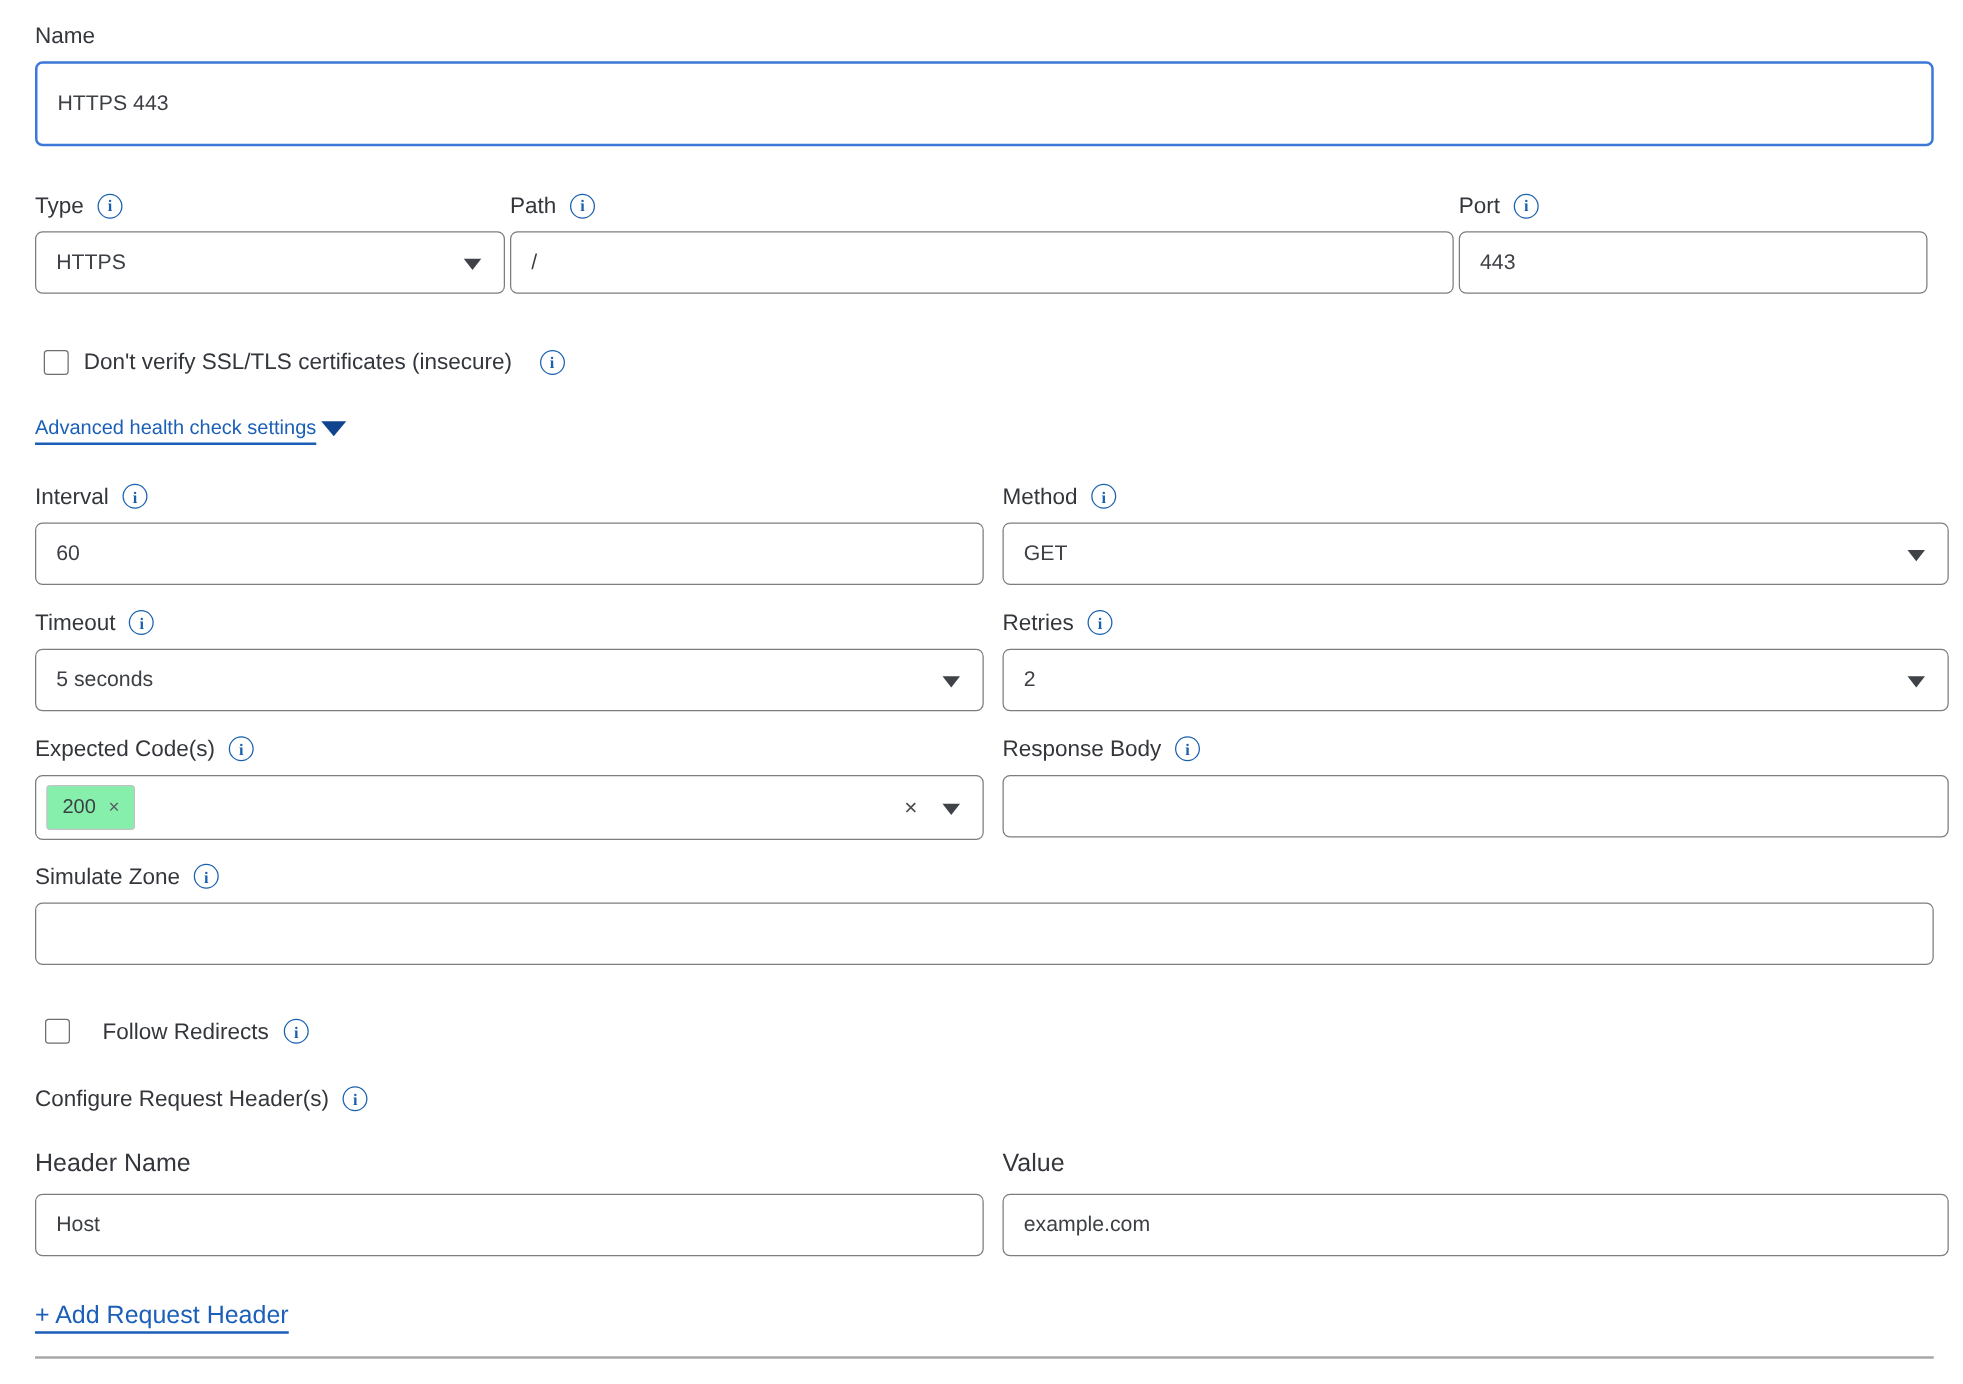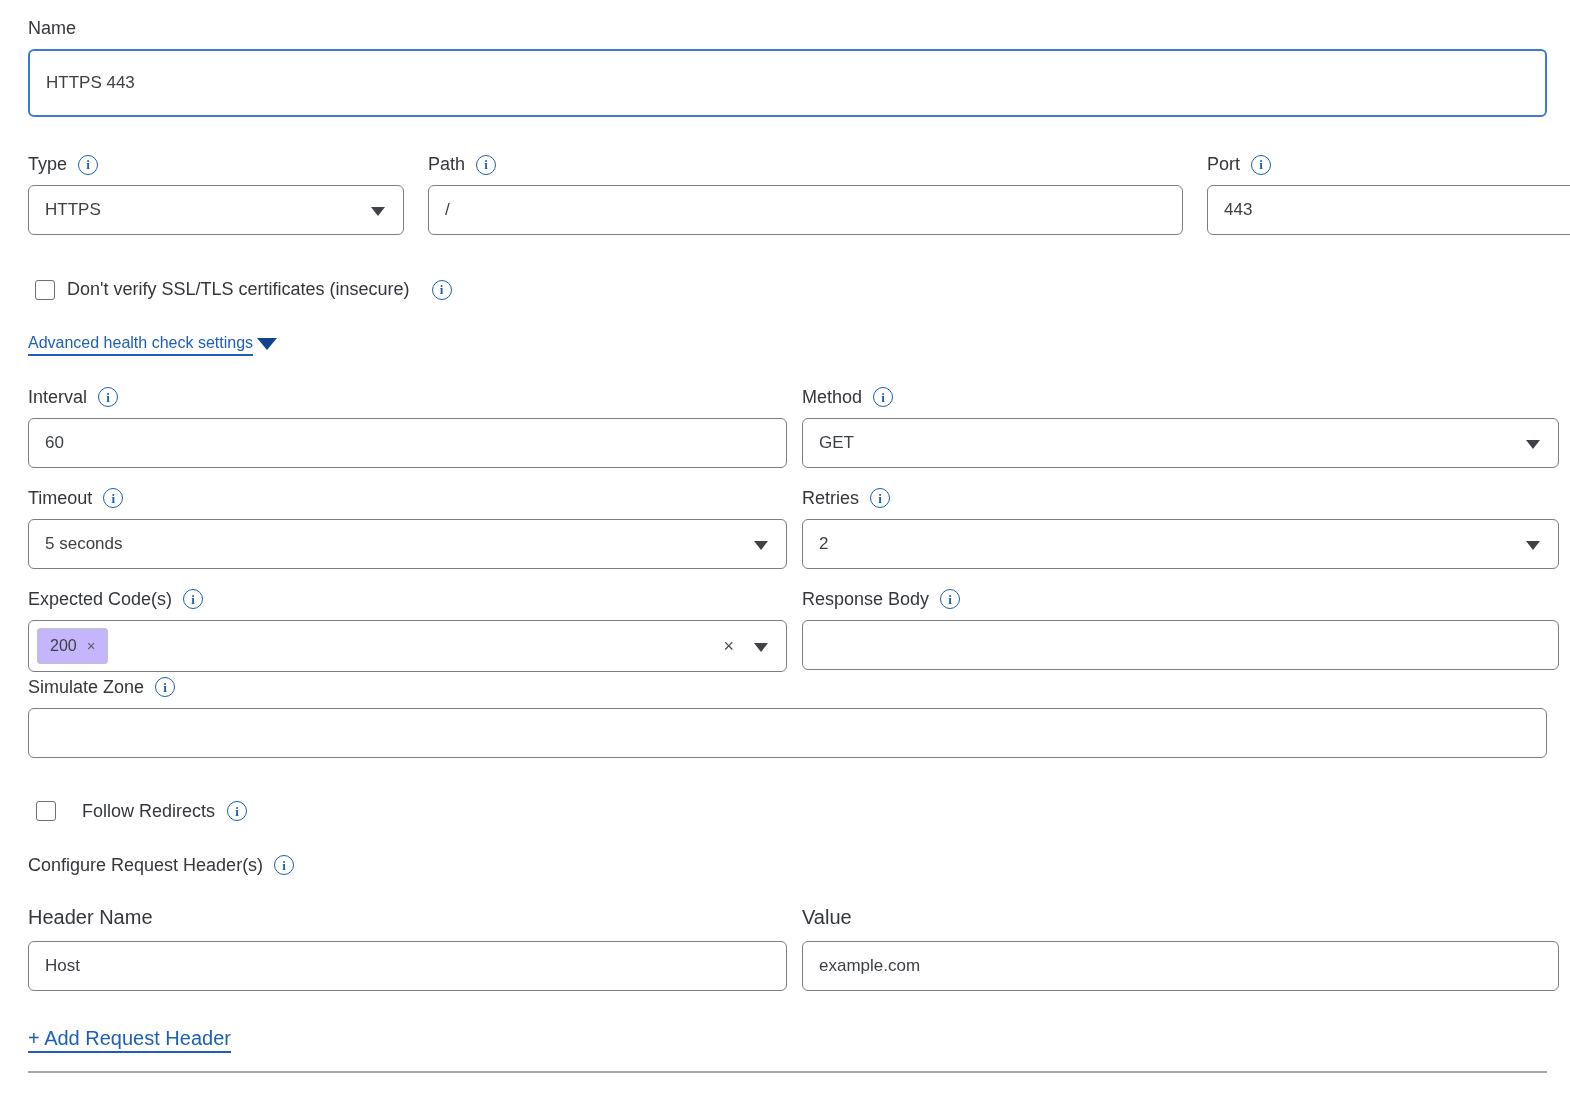--- a/index.html
+++ b/index.html
@@ -41,21 +41,21 @@
     background:#fff; display:flex; align-items:center;
     padding:0 48px 0 16px; font-size:17px; color:#3c3f44;
     cursor:pointer;
   }
   .caret {
     position:absolute; right:18px; top:50%; margin-top:-3px;
     width:0; height:0;
     border-left:7px solid transparent; border-right:7px solid transparent;
     border-top:9px solid #3f4246;
   }
-  .grid3 { display:grid; grid-template-columns:376px 755px 375px; column-gap:24px; margin-top:37px; }
+  .grid3 { display:grid; grid-template-columns:376px 755px 375px; column-gap:4px; margin-top:37px; }
   .grid2 { display:grid; grid-template-columns:759px 757px; column-gap:15px; }
   .cbrow { display:flex; align-items:center; font-size:18px; color:#33363b; }
   .checkbox {
     width:20px; height:20px; border:1.6px solid #6e6e6e;
     border-radius:3px; background:#fff; cursor:pointer; flex:0 0 20px;
   }
   .link {
     color:#1b5fb8; font-size:16px; text-decoration:none;
     border-bottom:2px solid #1b5fb8; cursor:pointer; display:inline-block;
     line-height:1.3;
@@ -64,21 +64,21 @@
     display:inline-block; width:0; height:0; margin-left:4px;
     border-left:10px solid transparent; border-right:10px solid transparent;
     border-top:12px solid #11448f; vertical-align:middle;
   }
   .multiselect {
     position:relative; width:100%; height:52px;
     border:1px solid #7d7d7d; border-radius:6px; background:#fff;
     display:flex; align-items:center; padding:0 90px 0 8px; cursor:text;
   }
   .tag {
-    background:#c4b5fd; border:1px solid #c3c3c3; border-radius:3px;
+    background:#86efac; border:1px solid #c3c3c3; border-radius:3px;
     height:36px; display:inline-flex; align-items:center; gap:10px;
     padding:0 12px; font-size:16px; color:#3c3f44;
   }
   .tag .x { color:#5a5d61; font-size:15px; cursor:pointer; }
   .ms-clear {
     position:absolute; right:52px; top:50%; transform:translateY(-50%);
     color:#4a4d51; font-size:18px; cursor:pointer; line-height:1;
   }
   .addlink { font-size:20px; }
   .divider { height:2px; background:#a8a8a8; margin-top:18px; }
@@ -190,21 +190,21 @@
     </div>
     <div>
       <div class="lbl">
         <span>Response Body</span>
         <span class="info">i</span>
       </div>
       <input class="tb" type="text" value="" style="">
     </div>
   </div>
 
-  <div style="margin-top:5px;">
+  <div style="margin-top:19px;">
     <div class="lbl">
       <span>Simulate Zone</span>
       <span class="info">i</span>
     </div>
     <input class="tb" type="text" value="" style="">
   </div>
 
   <div class="cbrow" style="margin-top:43px; padding-left:8px; gap:26px;">
     <span class="checkbox"></span>
     <span style="display:inline-flex; align-items:center; gap:12px;">

